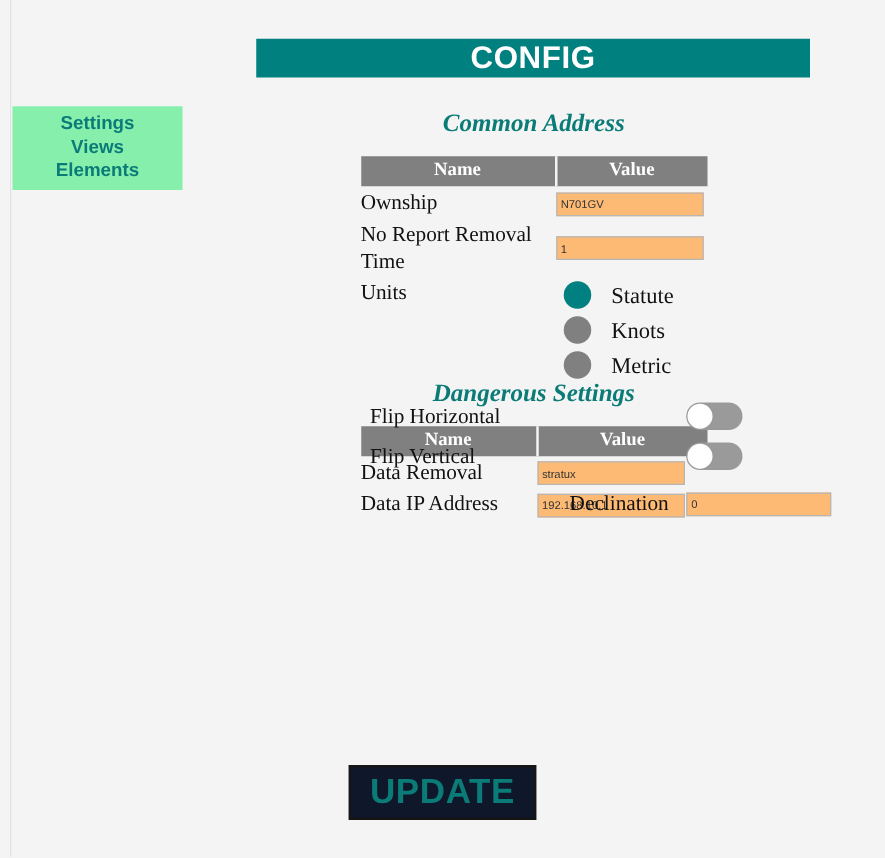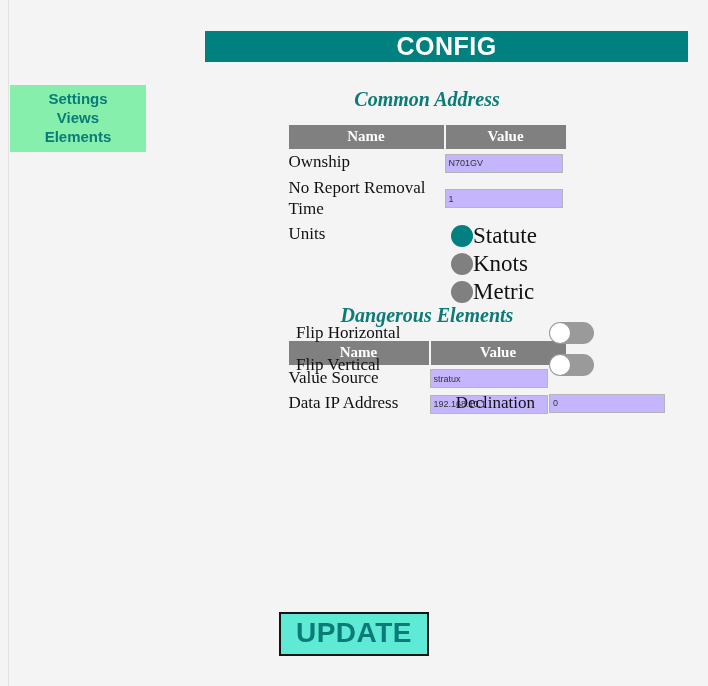--- a/index.html
+++ b/index.html
@@ -42,21 +42,21 @@
     color: #0b7b78;
     text-decoration: none;
     cursor: pointer;
   }
 
   
   .banner {
     position: absolute;
     left: 205px;
     top: 31px;
-    width: 483px;
+    width: 443px;
     height: 31px;
     background: #00807e;
     color: #ffffff;
     font-family: "Liberation Sans", sans-serif;
     font-weight: bold;
     font-size: 25px;
     letter-spacing: 0.5px;
     text-align: center;
     line-height: 31px;
   }
@@ -117,21 +117,21 @@
   #dangerous-table .col-value { width: 135px; }
 
   td.value-cell { padding-left: 5px; }
 
   
   input.field {
     font-family: "Liberation Sans", sans-serif;
     font-size: 9px;
     color: #333333;
     border: 1px solid #b6b6b6;
-    background: #c4b5fd;
+    background: #fdba74;
     padding: 2px 3px;
     height: 13px;
     box-sizing: content-box;
     outline: none;
   }
   #ownship-field, #noreport-field { width: 110px; }
   #declination-field { width: 108px; }
   #datasource-field, #dataip-field { width: 110px; }
 
   
@@ -148,23 +148,23 @@
   .radio-dot {
     width: 22px;
     height: 22px;
     border-radius: 50%;
     background: #808080;
     flex: 0 0 auto;
     cursor: pointer;
   }
   .radio-dot.on { background: #008080; }
   .radio-label {
-    margin-left: 0;
-    font-family: "Liberation Serif", serif;
-    font-size: 23px;
+    margin-left: 16px;
+    font-family: "Liberation Serif", serif;
+    font-size: 18px;
     color: #111111;
   }
 
   
   .toggle-block {
     position: absolute;
     left: 150px;
     top: 255px;
     width: 420px;
   }
@@ -220,21 +220,21 @@
   .update-wrap {
     position: absolute;
     left: 0;
     top: 612px;
     width: 708px;
     text-align: center;
   }
   .update-btn {
     display: inline-block;
     border: 2px solid #151515;
-    background: #5eead4;
+    background: #0f172a;
     color: #0b7b78;
     font-family: "Liberation Sans", sans-serif;
     font-weight: bold;
     font-size: 28px;
     letter-spacing: 0.5px;
     padding: 3px 15px 5px 15px;
     cursor: pointer;
   }
 </style>
 </head>
@@ -306,30 +306,30 @@
       <span class="switch">
         <span class="knob"></span>
       </span>
     </div>
     <div class="decl-row">
       <span class="t-label">Declination</span>
       <input class="field" id="declination-field" type="text" value="0" style="">
     </div>
   </div>
 
-  <h2 class="section-title" id="dangerous-title">Dangerous Elements</h2>
+  <h2 class="section-title" id="dangerous-title">Dangerous Settings</h2>
 
   <table class="settings" id="dangerous-table">
     <tbody>
         <tr>
       <th class="col-name">Name</th>
       <th class="col-value">Value</th>
     </tr>
     <tr>
-      <td class="name-cell">Value Source</td>
+      <td class="name-cell">Data Removal</td>
       <td class="value-cell">
         <input class="field" id="datasource-field" type="text" value="stratux" style="">
       </td>
     </tr>
     <tr>
       <td class="name-cell">Data IP Address</td>
       <td class="value-cell">
         <input class="field" id="dataip-field" type="text" value="192.168.10.1" style="">
       </td>
     </tr>

